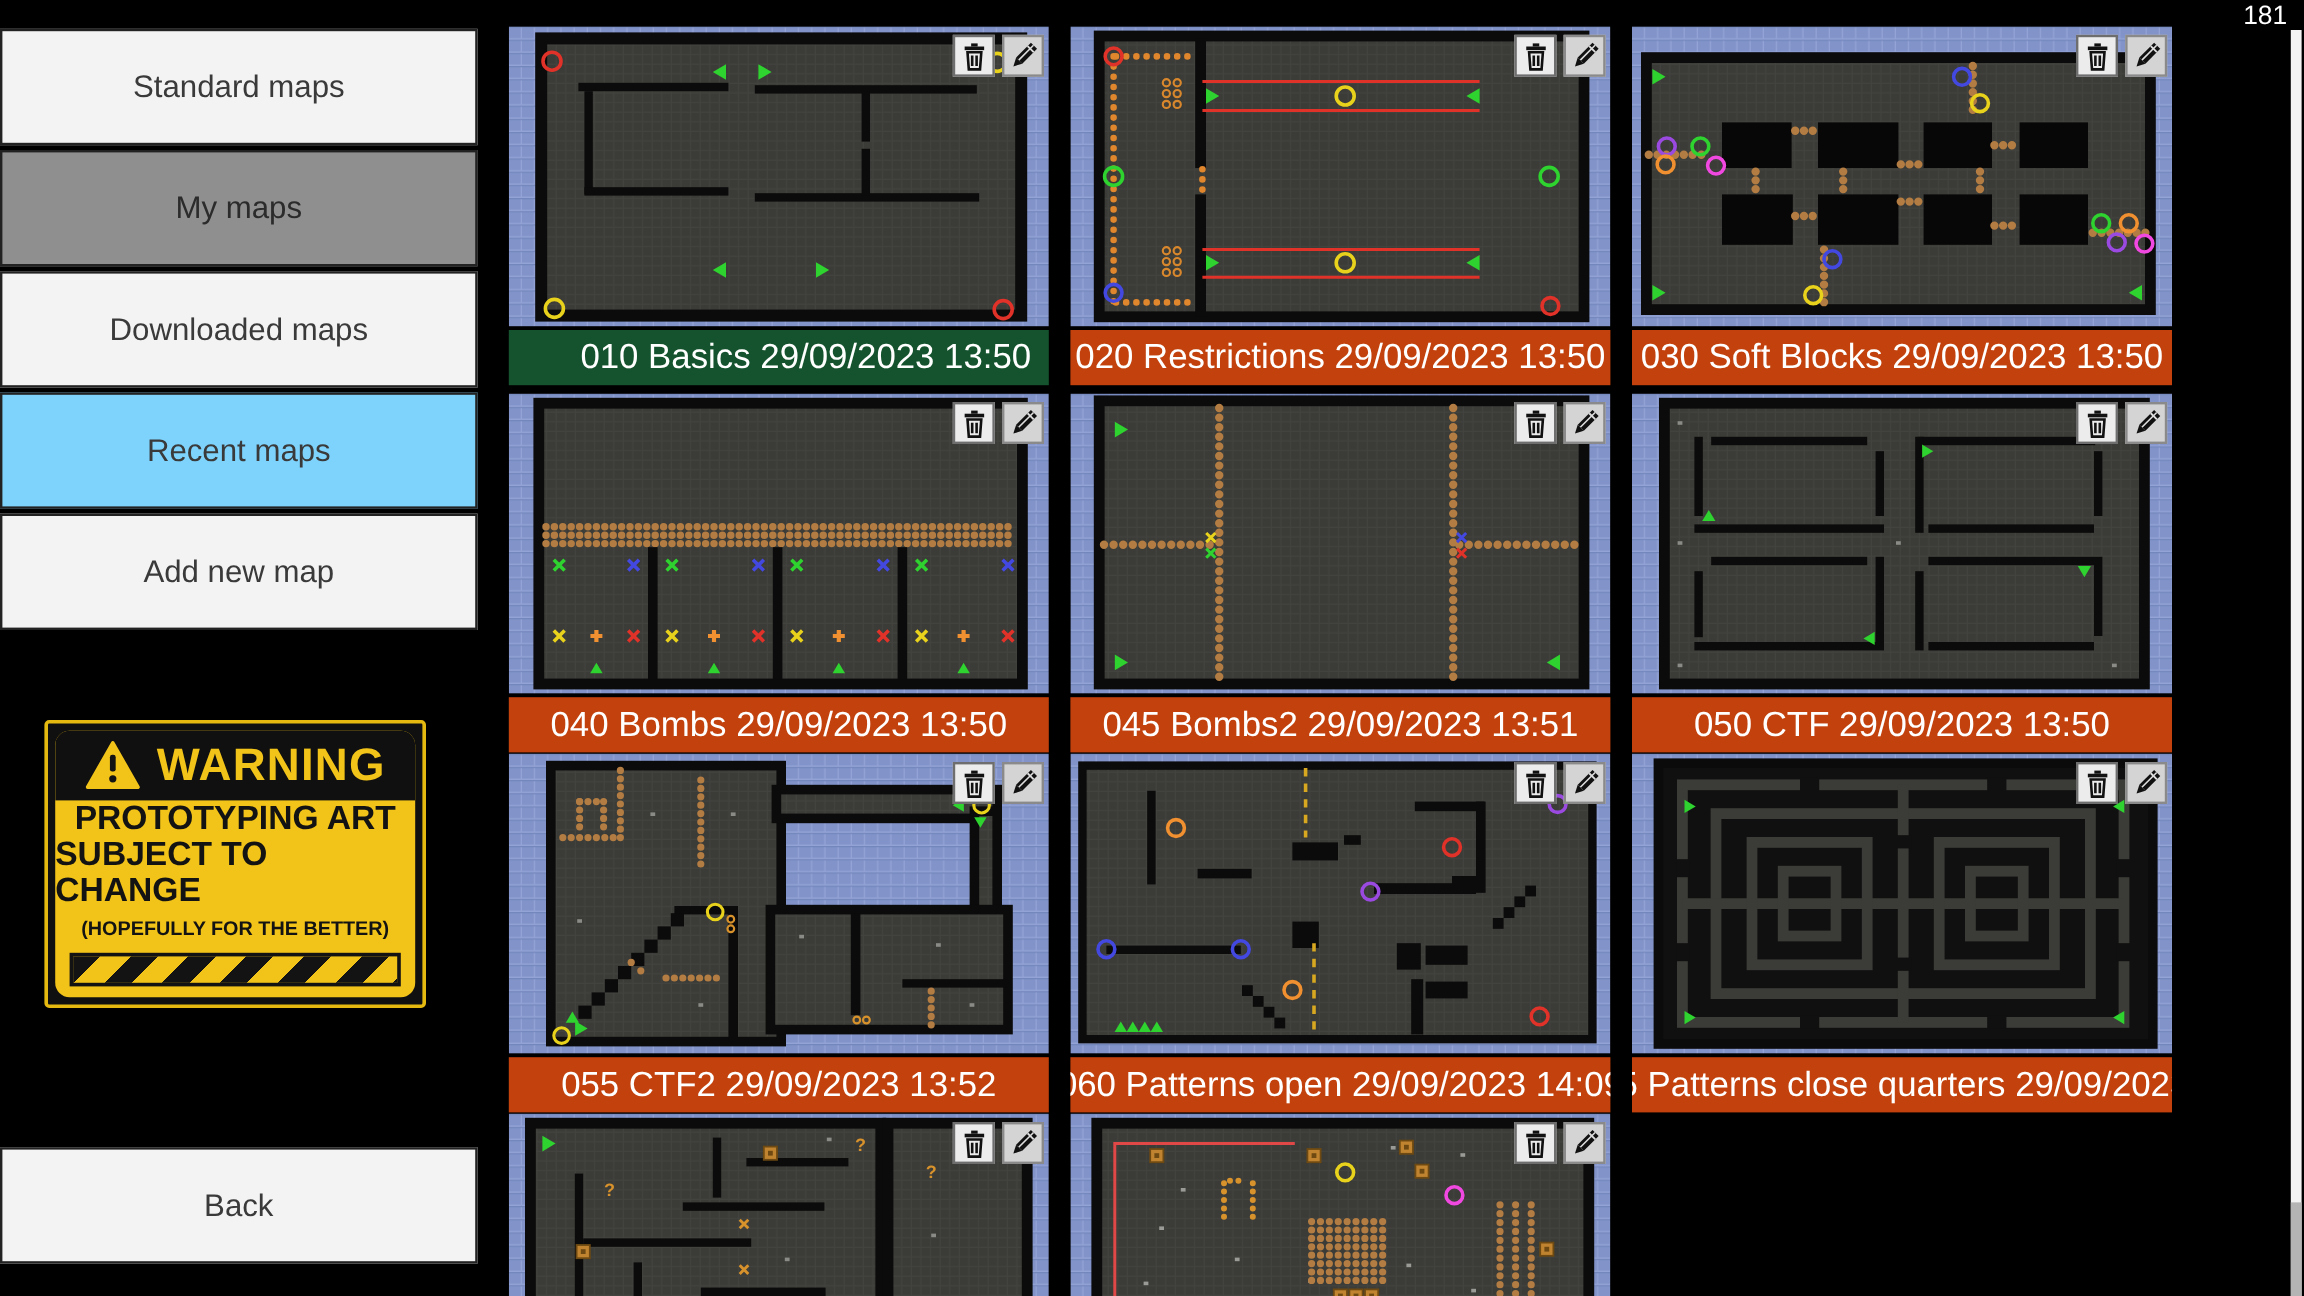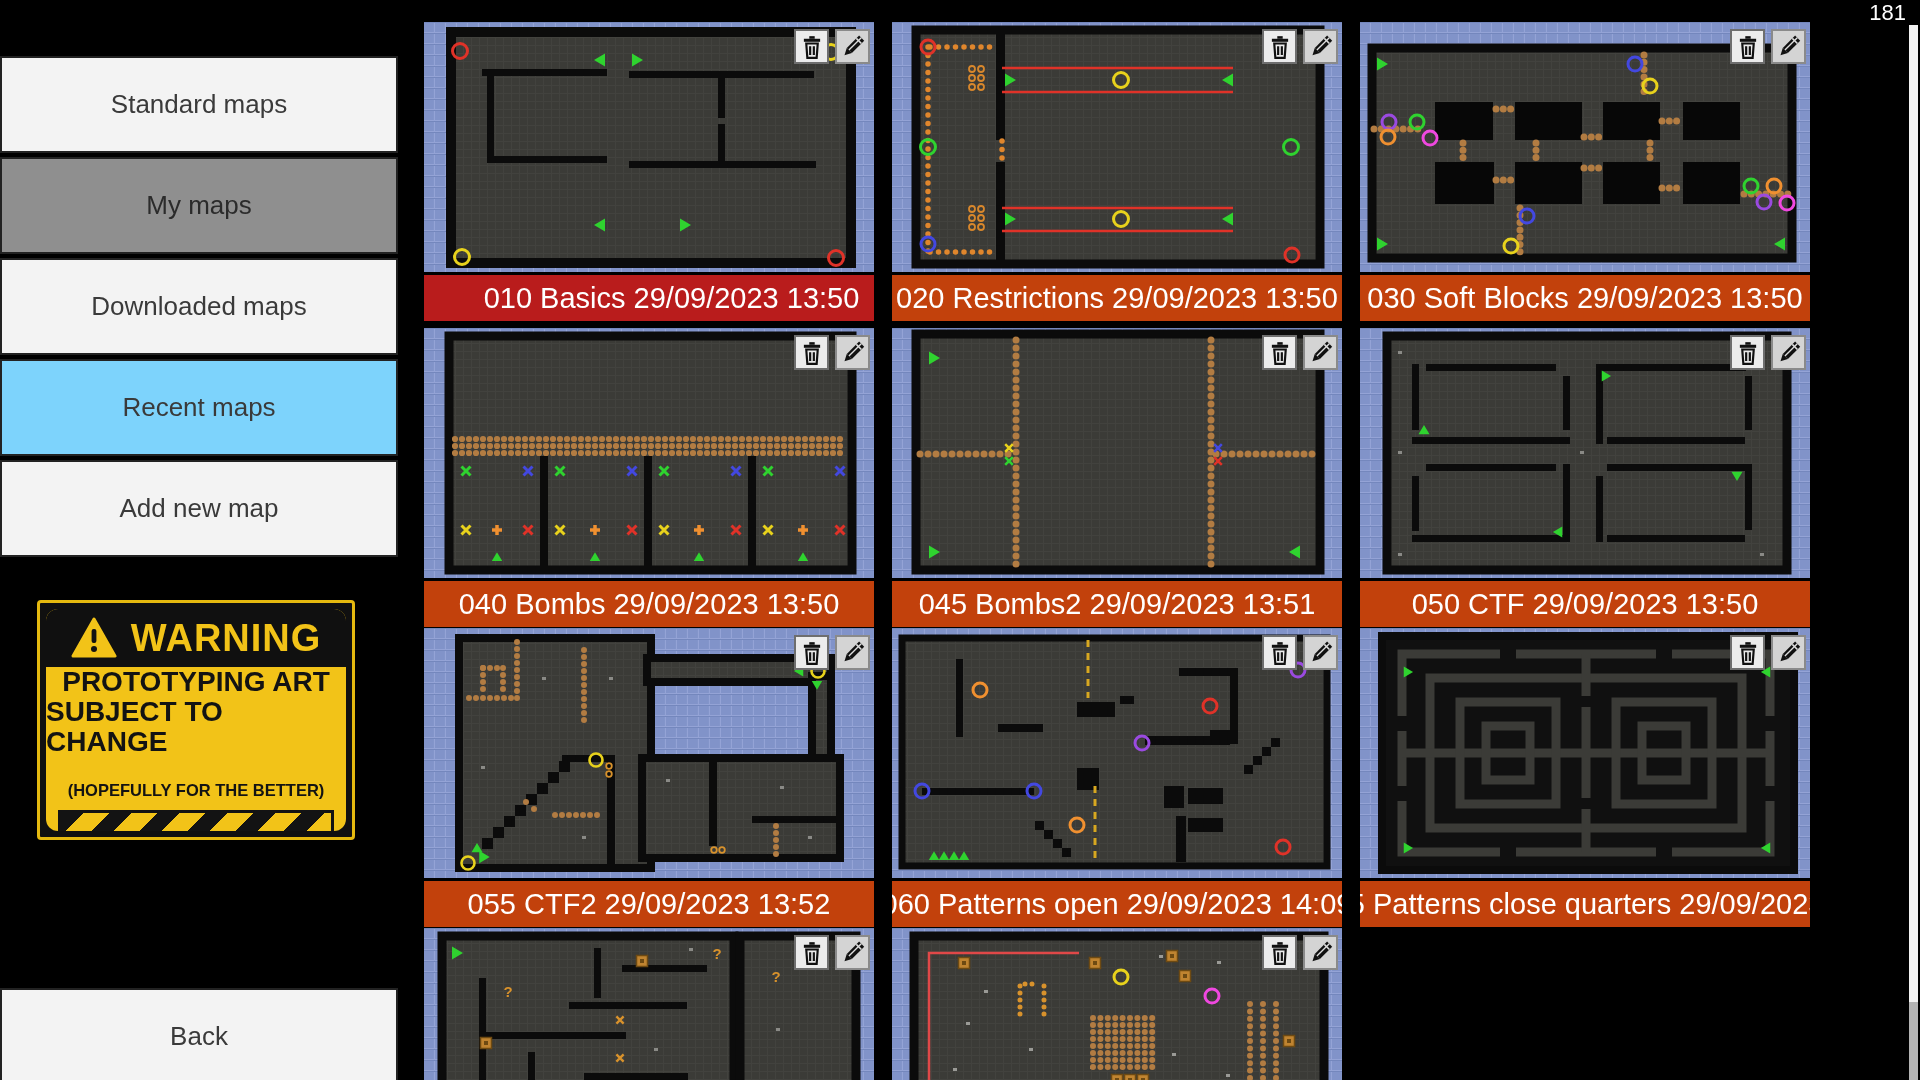--- a/index.html
+++ b/index.html
@@ -6,56 +6,56 @@
   body{
     width:1920px;height:1080px;position:relative;overflow:hidden;
     background:#000;font-family:"Liberation Sans",sans-serif;
     -webkit-font-smoothing:antialiased;
   }
   
   .side-btn{
     position:absolute;left:0;width:398px;height:97px;
     background:#f3f3f3;border:2px solid #222;box-sizing:border-box;
     display:flex;align-items:center;justify-content:center;
-    font-size:26px;color:#3a3a3a;cursor:pointer;margin-top:32px;
+    font-size:26px;color:#3a3a3a;cursor:pointer;
   }
   .side-btn.alt{background:#7dd3fc;}
   .side-btn.selected{background:#8f8f8f;color:#2b2b2b;}
   
   .warn-outer{
     position:absolute;left:37px;top:600px;width:318px;height:240px;
     background:#101010;border:3px solid #e5b90f;border-radius:4px;
     padding:6px;box-sizing:border-box;
   }
   .warn-inner{
     width:100%;height:100%;background:#f2c318;border-radius:12px;
     overflow:hidden;display:flex;flex-direction:column;
   }
   .warn-head{
     background:#101010;height:58px;display:flex;align-items:center;
     justify-content:center;gap:14px;flex:none;
   }
   .warn-title{color:#f2c318;font-size:38px;font-weight:bold;letter-spacing:1px;}
   .warn-body{flex:1;display:flex;flex-direction:column;align-items:center;justify-content:flex-start;line-height:1.08;}
   .warn-line{color:#131313;font-size:28px;font-weight:bold;}
-  .warn-line-small{color:#131313;font-size:16.5px;font-weight:bold;margin-top:24px;}
+  .warn-line-small{color:#131313;font-size:16.5px;font-weight:bold;margin-top:8px;}
   .warn-stripes{
     flex:none;height:22px;margin:10px 12px 12px 12px;border:3px solid #131313;
     background:repeating-linear-gradient(135deg,#131313 0 16px,#f2c318 16px 34px);
   }
   
   .tile{position:absolute;width:450px;}
   .thumb{position:relative;width:450px;height:250px;cursor:pointer;}
   .thumb>svg{display:block;}
   .title-bar{
     margin-top:3px;height:46px;background:#c2410c;color:#fff;
     display:flex;align-items:center;justify-content:center;
     font-size:29px;white-space:nowrap;overflow:hidden;
   }
-  .tile.highlight .title-bar{background:#b91c1c;padding-left:45px;}
+  .tile.highlight .title-bar{background:#14532d;padding-left:45px;}
   .icon-btn{
     position:absolute;top:7px;width:35px;height:35px;box-sizing:border-box;
     display:flex;align-items:center;justify-content:center;cursor:pointer;padding:0;
   }
   .icon-btn.trash{right:45px;background:#ececec;border:2px solid #6e6e6e;}
   .icon-btn.edit{right:4px;background:#d4d4d4;border:2px solid #8a8a8a;}
   
   .counter{
     position:absolute;top:0;right:14px;color:#fff;font-size:22px;font-weight:normal;
   }

